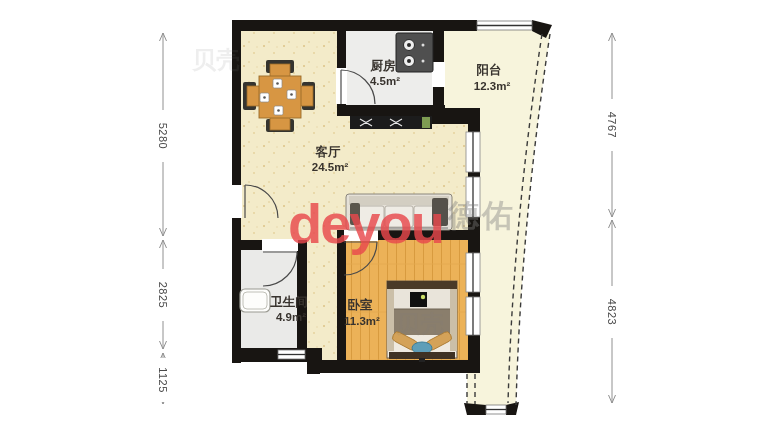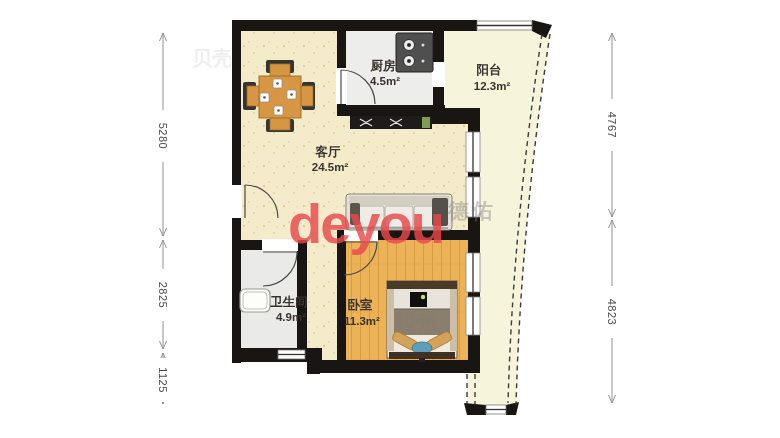--- a/index.html
+++ b/index.html
@@ -4,23 +4,23 @@
 <style>
   html,body{margin:0;padding:0;background:#ffffff;}
   #stage{position:relative;width:780px;height:438px;background:#ffffff;overflow:hidden;
          font-family:"Liberation Sans", sans-serif;}
   #plan-svg{position:absolute;left:0;top:0;}
   .room-name{font-size:12.5px;font-weight:600;fill:#38332e;}
   .room-area{font-size:11.5px;font-weight:600;fill:#38332e;}
   .dim-text{font-size:11px;fill:#4a4a4a;letter-spacing:0.5px;}
   .wm-logo{position:absolute;left:288px;top:196px;font-size:56px;font-weight:800;
            letter-spacing:-2px;color:rgba(232,72,76,0.82);line-height:1;}
-  .wm-cjk{position:absolute;left:448px;top:200px;font-size:21px;font-weight:700;
+  .wm-cjk{position:absolute;left:448px;top:200px;font-size:31px;font-weight:700;
           letter-spacing:3px;color:rgba(125,125,125,0.40);line-height:1;}
-  .wm-faint{position:absolute;font-size:20px;font-weight:700;color:rgba(120,120,120,0.13);line-height:1;}
+  .wm-faint{position:absolute;font-size:24px;font-weight:700;color:rgba(120,120,120,0.13);line-height:1;}
   .wm-f1{left:192px;top:48px;}
   .wm-f2{left:396px;top:312px;}
 </style>
 </head>
 <body>
 
 <div id="stage">
 <svg id="plan-svg" width="780" height="438" viewBox="0 0 780 438">
   <defs>
     <pattern id="wood" width="9" height="48" patternUnits="userSpaceOnUse">

